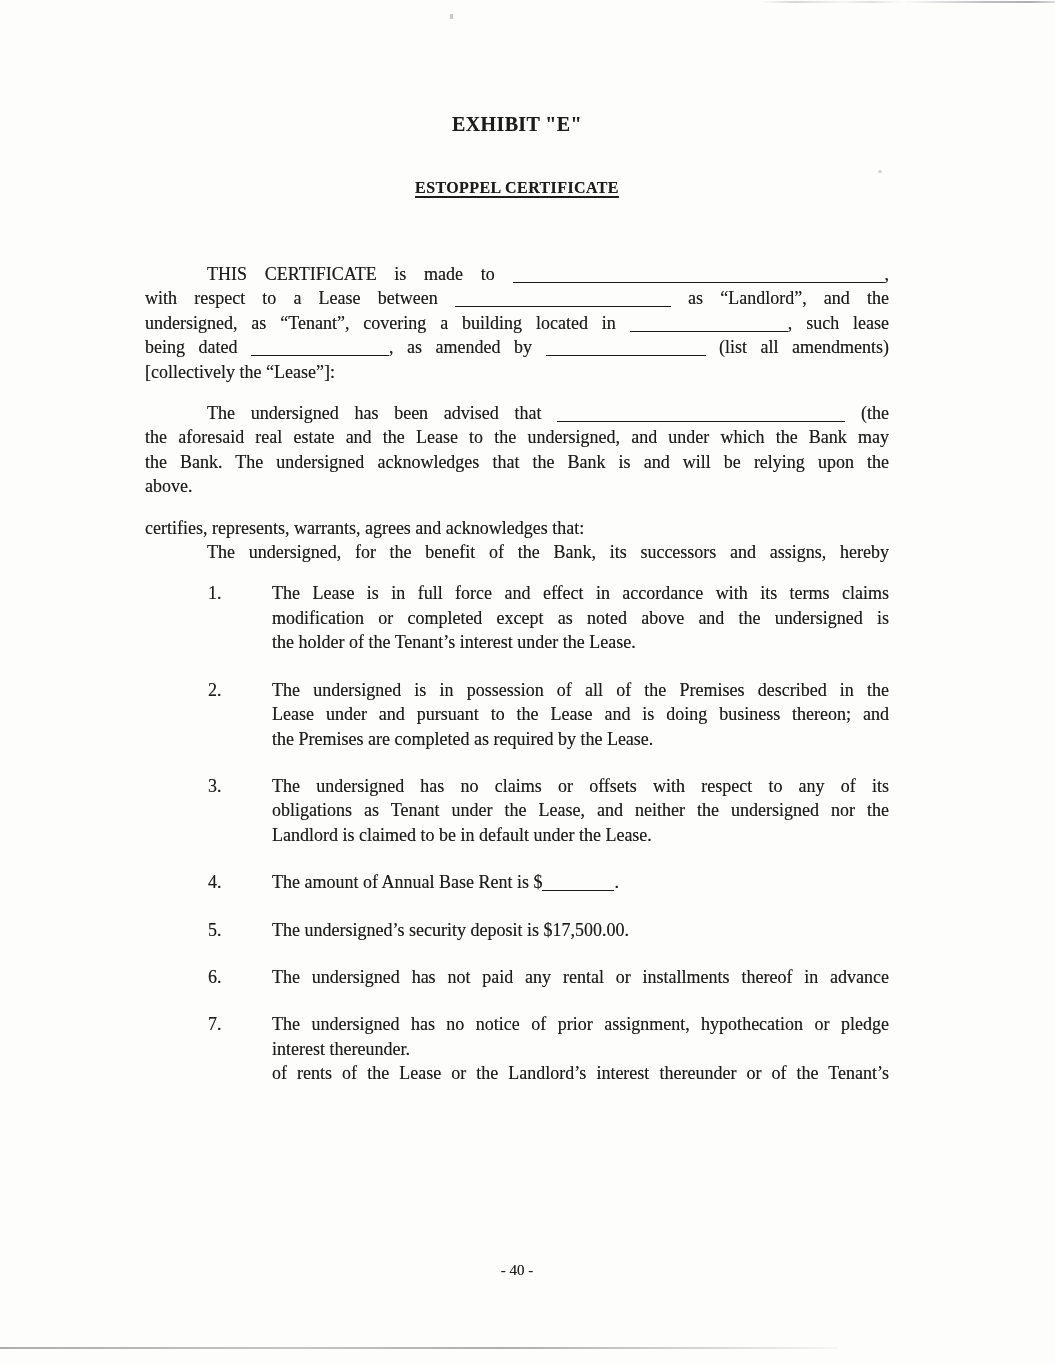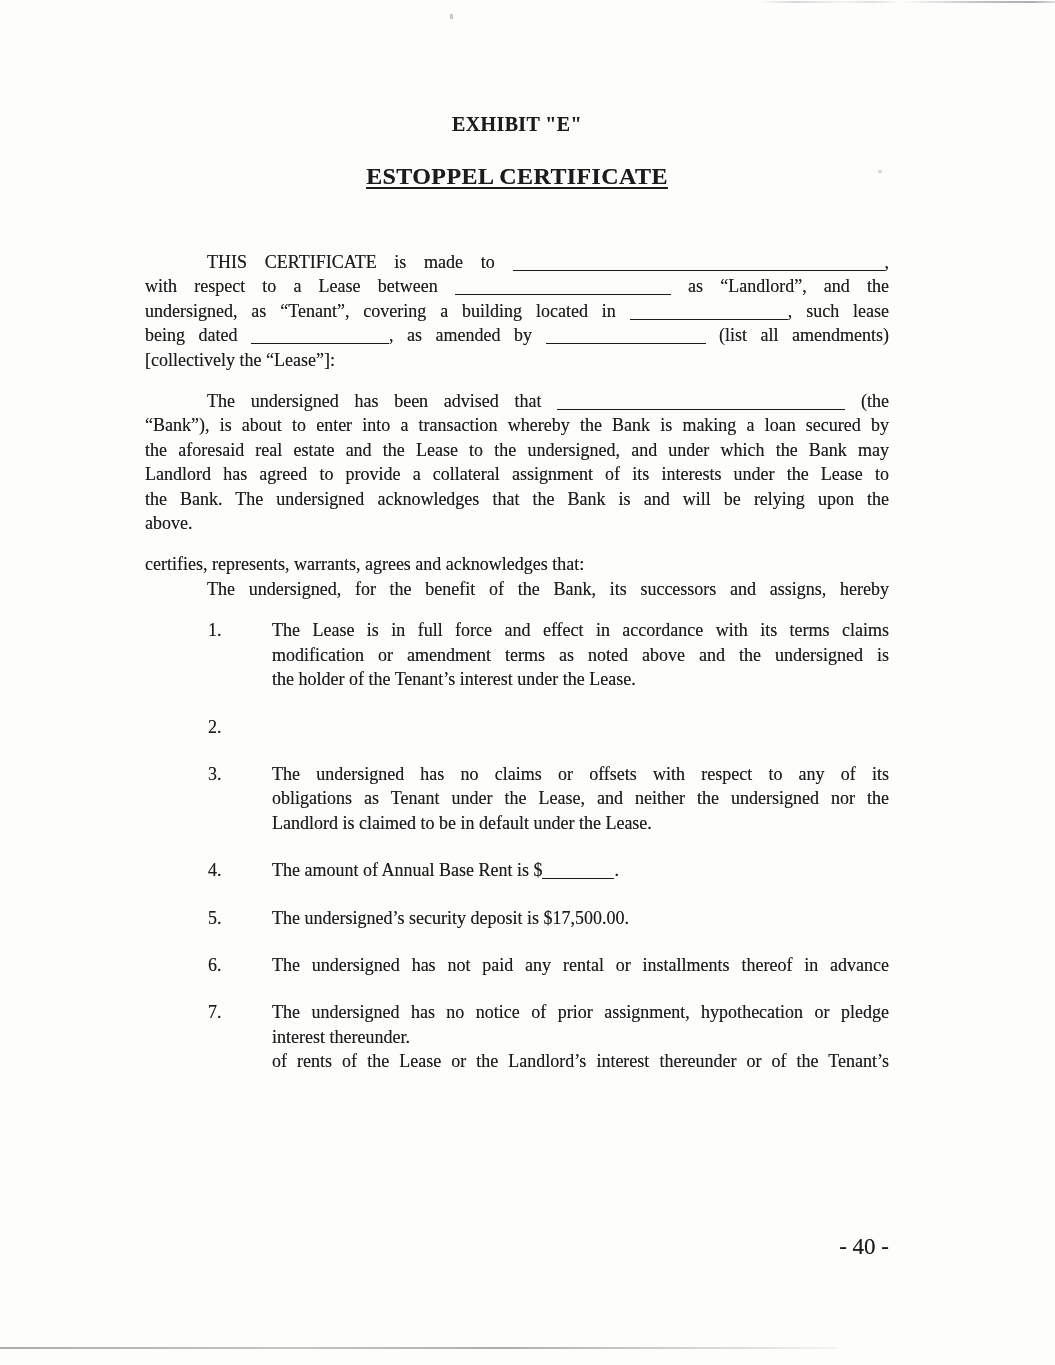--- a/index.html
+++ b/index.html
@@ -11,40 +11,40 @@
     color:#1c1c1c;
     overflow:hidden;
   }
   .content{
     position:absolute;left:145px;top:112px;width:744px;
     font-size:18px;line-height:24.4px;
     text-shadow:0 0 0.5px rgba(20,20,20,0.55);
   }
   .h1{text-align:center;font-weight:bold;font-size:20px;line-height:24px;letter-spacing:0.4px;}
   .h2{
-    text-align:center;font-weight:bold;font-size:24px;line-height:24px;margin-top:28px;
+    text-align:center;font-weight:bold;font-size:16px;line-height:24px;margin-top:40px;
     letter-spacing:0.4px;
     text-decoration:underline;text-decoration-thickness:2px;text-underline-offset:3px;
   }
   #blocks{margin-top:62px;}
   .para{margin:0 0 17px 0;}
   .line{text-align:justify;}
   .line.just{text-align-last:justify;}
   .para .line.first{text-indent:62px;}
   .item{display:flex;margin:0 0 23px 0;}
   .item:last-child{margin-bottom:0;}
   .num{flex:none;margin-left:63px;width:64px;}
   .itext{flex:1;min-width:0;}
   .blank{
     display:inline-block;height:0.9em;margin-bottom:-3px;
     border-bottom:1.6px solid #1a1a1a;
   }
   .footer{
-    position:absolute;top:1234px;left:145px;width:744px;
-    text-align:right;font-size:23px;
+    position:absolute;top:1262px;left:145px;width:744px;
+    text-align:center;font-size:15px;
     text-shadow:0 0 0.5px rgba(20,20,20,0.55);
   }
   
   .art-top{
     position:absolute;top:1px;left:760px;width:295px;height:2px;
     background:linear-gradient(to right,
       rgba(170,170,170,0) 0%, rgba(170,170,175,0.45) 12%, rgba(170,170,175,0.1) 28%,
       rgba(170,170,175,0.35) 38%, rgba(170,170,175,0) 48%,
       rgba(140,140,150,0.55) 76%, rgba(120,120,130,0.6) 92%, rgba(150,150,160,0.3) 100%);
   }
@@ -72,40 +72,43 @@
     <div id="blocks">
         <div class="para">
           <div class="line just first">THIS CERTIFICATE is made to <span class="blank" style="width: 372px;"></span>,</div>
           <div class="line just">with respect to a Lease between <span class="blank" style="width: 216px;"></span> as “Landlord”, and the</div>
           <div class="line just">undersigned, as “Tenant”, covering a building located in <span class="blank" style="width: 158px;"></span>, such lease</div>
           <div class="line just">being dated <span class="blank" style="width: 138px;"></span>, as amended by <span class="blank" style="width: 160px;"></span> (list all amendments)</div>
           <div class="line">[collectively the “Lease”]:</div>
         </div>
         <div class="para">
           <div class="line just first">The undersigned has been advised that <span class="blank" style="width: 288px;"></span> (the</div>
-          <div class="line just">“Bank”), is about to enter into a transaction whereby the Bank is making a loan secured by</div>
           <div class="line just">the aforesaid real estate and the Lease to the undersigned, and under which the Bank may</div>
-          <div class="line just">Landlord has agreed to provide a collateral assignment of its interests under the Lease to</div>
           <div class="line just">the Bank.  The undersigned acknowledges that the Bank is and will be relying upon the</div>
           <div class="line">above.</div>
         </div>
         <div class="para">
           <div class="line">certifies, represents, warrants, agrees and acknowledges that:</div>
           <div class="line just first">The undersigned, for the benefit of the Bank, its successors and assigns, hereby</div>
         </div>
         <div class="item">
           <div class="num">1.</div>
           <div class="itext">
             <div class="line just">The Lease is in full force and effect in accordance with its terms claims</div>
-            <div class="line just">modification or amendment terms as noted above and the undersigned is</div>
+            <div class="line just">modification or completed except as noted above and the undersigned is</div>
             <div class="line">the holder of the Tenant’s interest under the Lease.</div>
           </div>
         </div>
         <div class="item">
           <div class="num">2.</div>
+          <div class="itext">
+            <div class="line just">The undersigned is in possession of all of the Premises described in the</div>
+            <div class="line just">Lease under and pursuant to the Lease and is doing business thereon; and</div>
+            <div class="line">the Premises are completed as required by the Lease.</div>
+          </div>
         </div>
         <div class="item">
           <div class="num">3.</div>
           <div class="itext">
             <div class="line just">The undersigned has no claims or offsets with respect to any of its</div>
             <div class="line just">obligations as Tenant under the Lease, and neither the undersigned nor the</div>
             <div class="line">Landlord is claimed to be in default under the Lease.</div>
           </div>
         </div>
         <div class="item">

